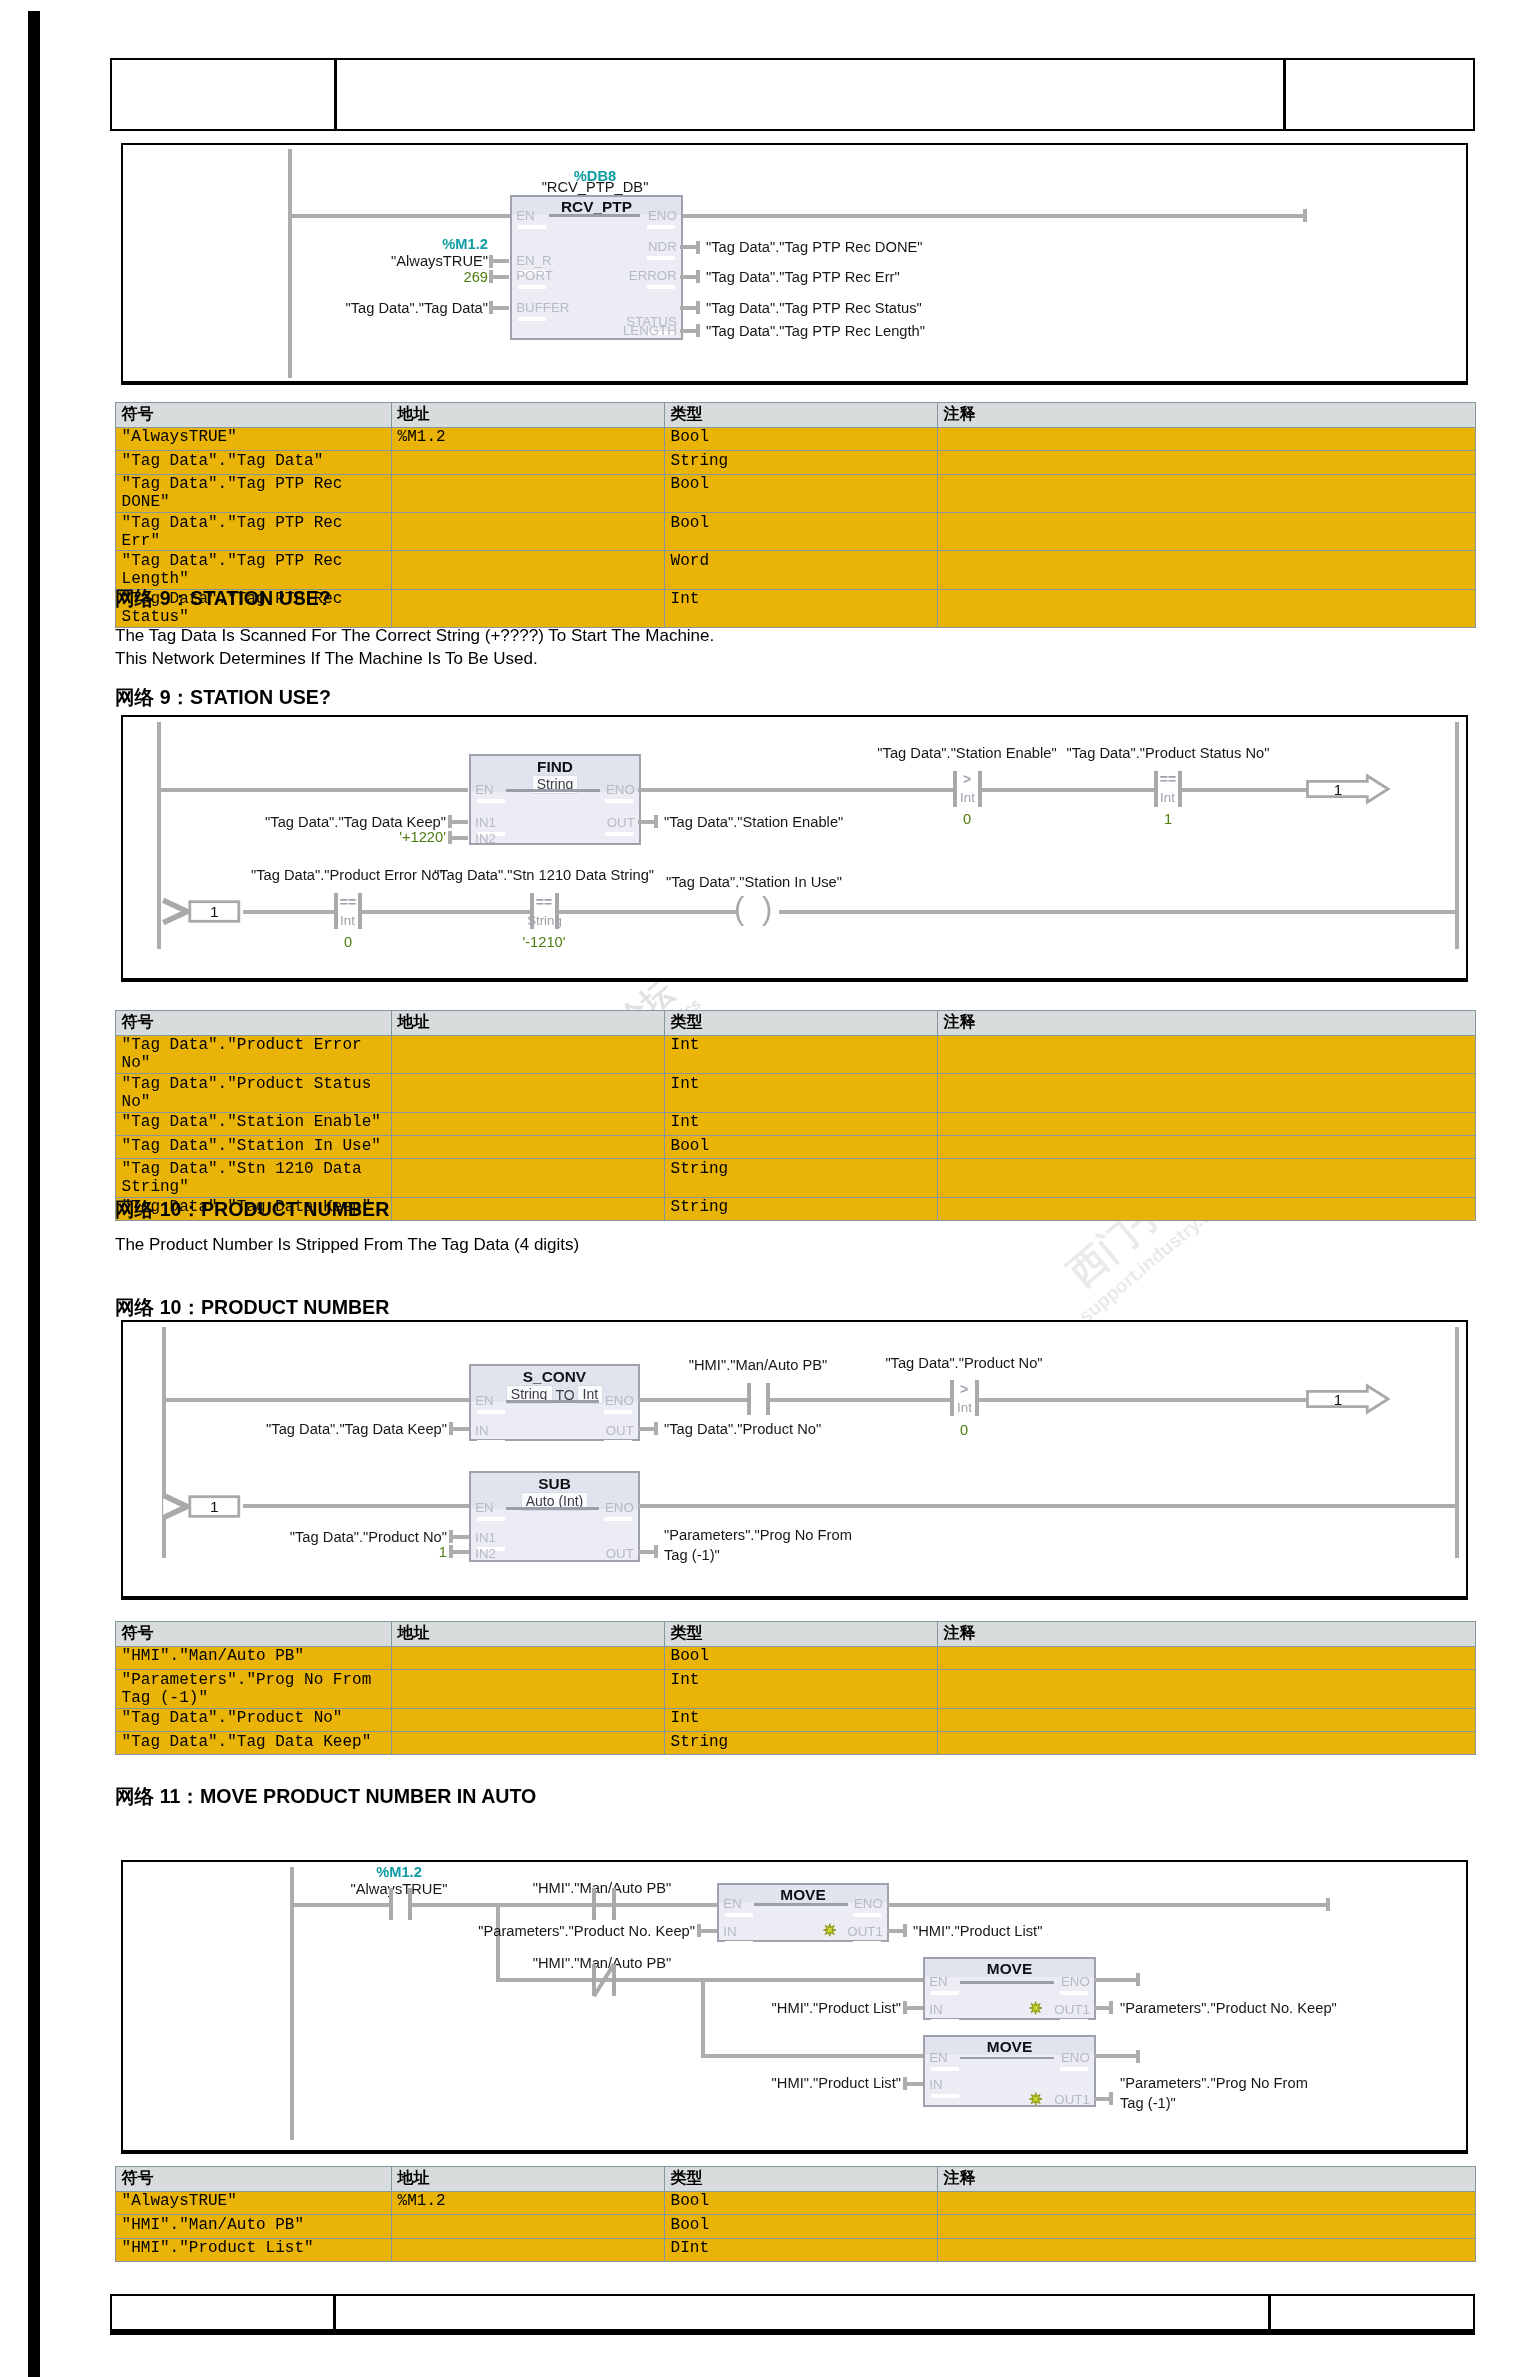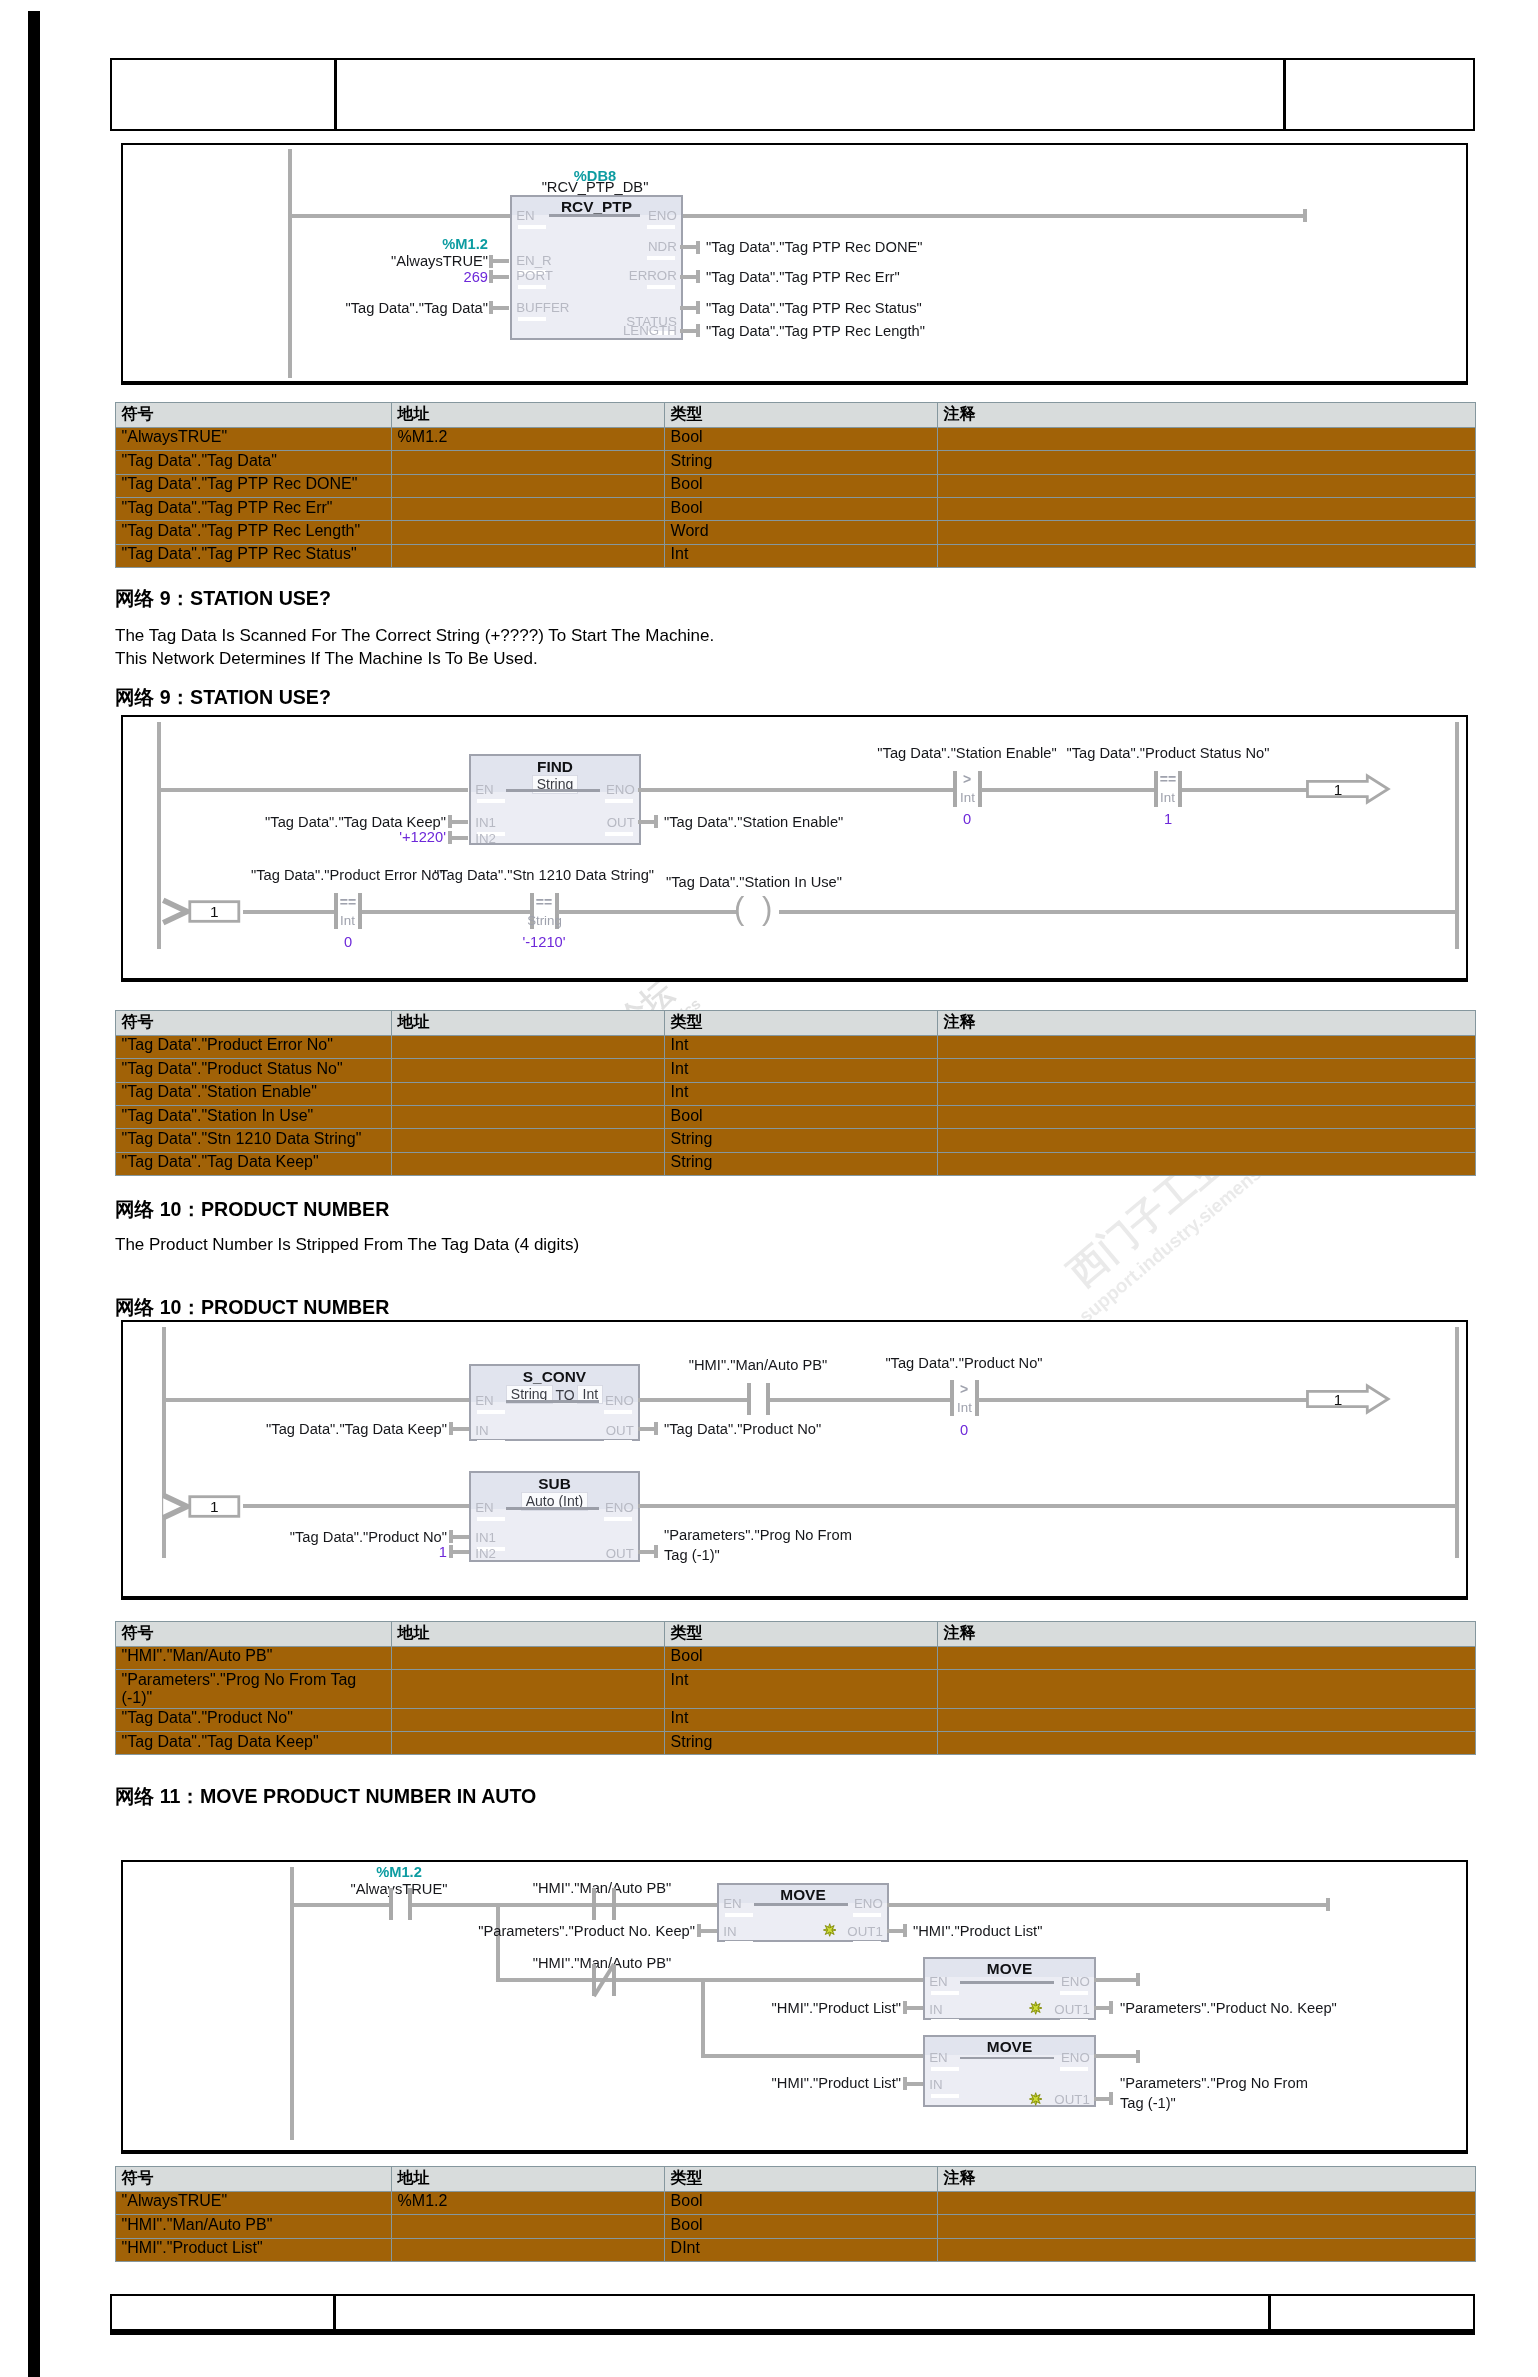--- a/index.html
+++ b/index.html
@@ -4,38 +4,38 @@
 <style>
   html,body{margin:0;padding:0;background:#fff;}
   #page{position:relative;width:1538px;height:2377px;background:#fff;font-family:"Liberation Sans",sans-serif;overflow:hidden;}
   .w{position:absolute;background:#ADADAD;}
   .rail{position:absolute;width:3.5px;background:#ADADAD;}
   .tick{position:absolute;width:3.5px;height:12.6px;background:#ADADAD;}
   .lbl{position:absolute;font-size:14.7px;color:#16171B;white-space:pre;line-height:17.5px;}
   .r{text-align:right;width:322px;}
   .c{text-align:center;width:420px;}
   .teal{color:#0D9CA1;font-weight:bold;}
-  .blue{color:#6d28d9;}
+  .blue{color:#4d7c0f;}
   .pin{position:absolute;font-size:13.3px;color:#B7B9C3;line-height:15.4px;white-space:pre;}
   .pin:after{content:"";position:absolute;left:1.4px;top:17px;width:28px;height:4.2px;background:#fff;}
   .pr{width:84px;text-align:right;}
   .pr:after{left:auto;right:1.4px;}
   .fb{position:absolute;background:#ECEDF4;border:2.1px solid #9FA2AD;}
   .fbh{position:absolute;left:0;top:0;width:100%;background:#E1E4EE;}
   .fbt{position:absolute;left:0;width:100%;text-align:center;font-size:15.4px;font-weight:bold;color:#101114;}
   .subrow{position:absolute;left:0;width:100%;display:flex;justify-content:center;align-items:center;gap:2.8px;font-size:14px;color:#3A3C44;}
   .sub{background:#FAFBFD;border:1.4px solid #D8DAE4;padding:0 4.2px;line-height:17px;}
   .cmpbar{position:absolute;width:3.5px;height:36px;background:#A9A9A9;}
   .cmpop{position:absolute;width:28px;text-align:center;font-size:14px;font-weight:bold;color:#9FA2AD;}
   .cmpty{position:absolute;width:49px;text-align:center;font-size:13.3px;color:#9FA2AD;}
   .cbar{position:absolute;width:3.5px;height:32px;background:#A9A9A9;}
   .netbox{position:absolute;background:#fff;border:2.1px solid #000;border-bottom-width:4.9px;}
   .nt{position:absolute;font-size:19.6px;font-weight:bold;color:#000;white-space:pre;}
   .nd{position:absolute;font-size:17px;color:#000;line-height:23px;white-space:pre;}
-  .symtab{position:absolute;border-collapse:collapse;table-layout:fixed;background:#a16207;}
+  .symtab{position:absolute;border-collapse:collapse;table-layout:fixed;background:#eab308;font-family:Liberation Mono, monospace;}
   .symtab th,.symtab td{border:1.4px solid #85979E;font-size:16px;padding:0.7px 5.6px;text-align:left;vertical-align:top;overflow:hidden;white-space:normal;}
   .symtab th{background:#D8DCDC;height:22.4px;font-weight:bold;color:#000;}
   .symtab td{height:21px;color:#000;}
   .paren{position:absolute;font-size:31px;color:#A9A9A9;line-height:34px;}
   .wm{position:absolute;transform:rotate(-40deg);text-align:center;font-weight:bold;pointer-events:none;}
   .hdrbox{position:absolute;border:2.8px solid #000;background:#fff;}
   .vdiv{position:absolute;top:0;width:2.8px;height:100%;background:#000;}
   .logo{position:absolute;left:0;top:0;display:flex;flex-direction:column;justify-content:center;align-items:center;font-size:18px;line-height:24px;color:#000;}
 </style>
 </head>

